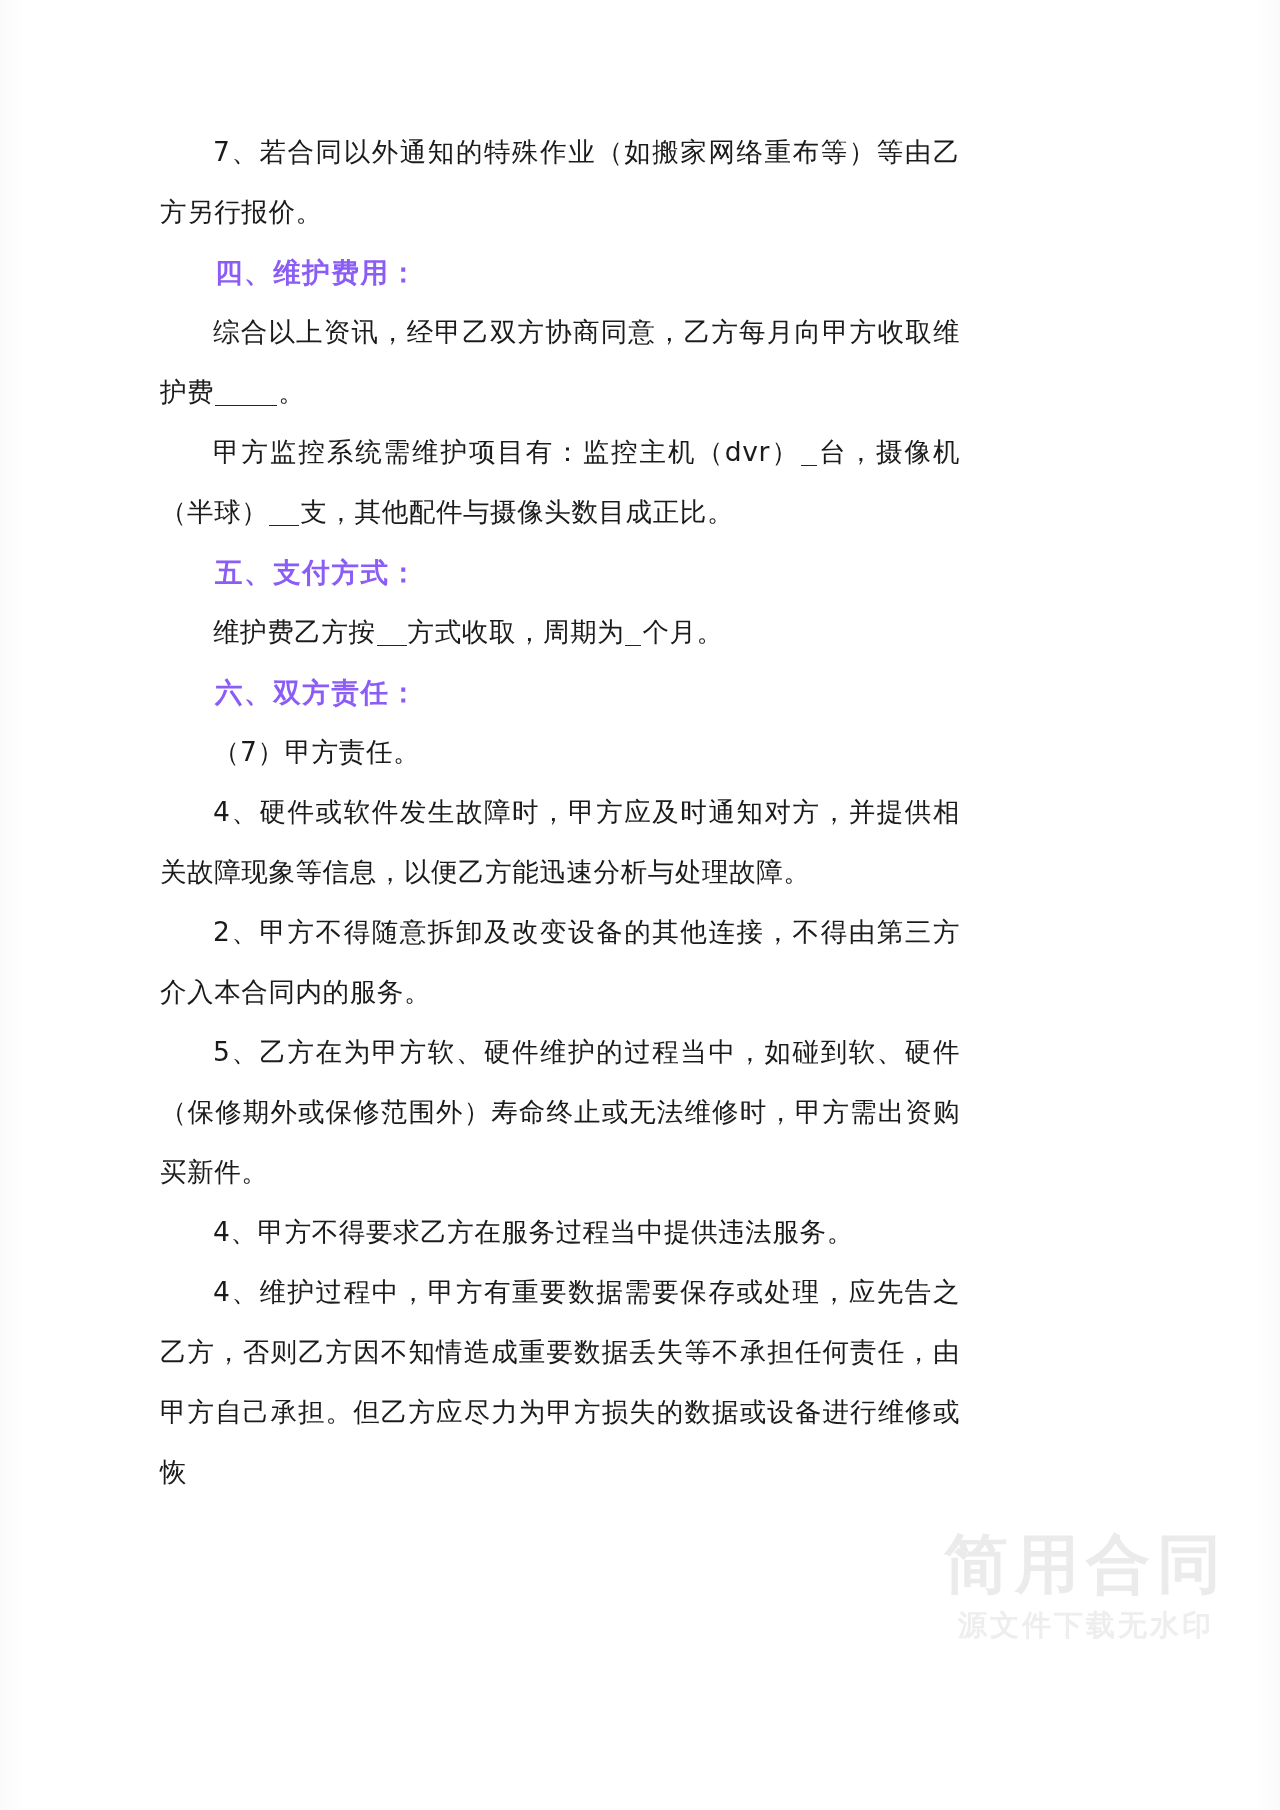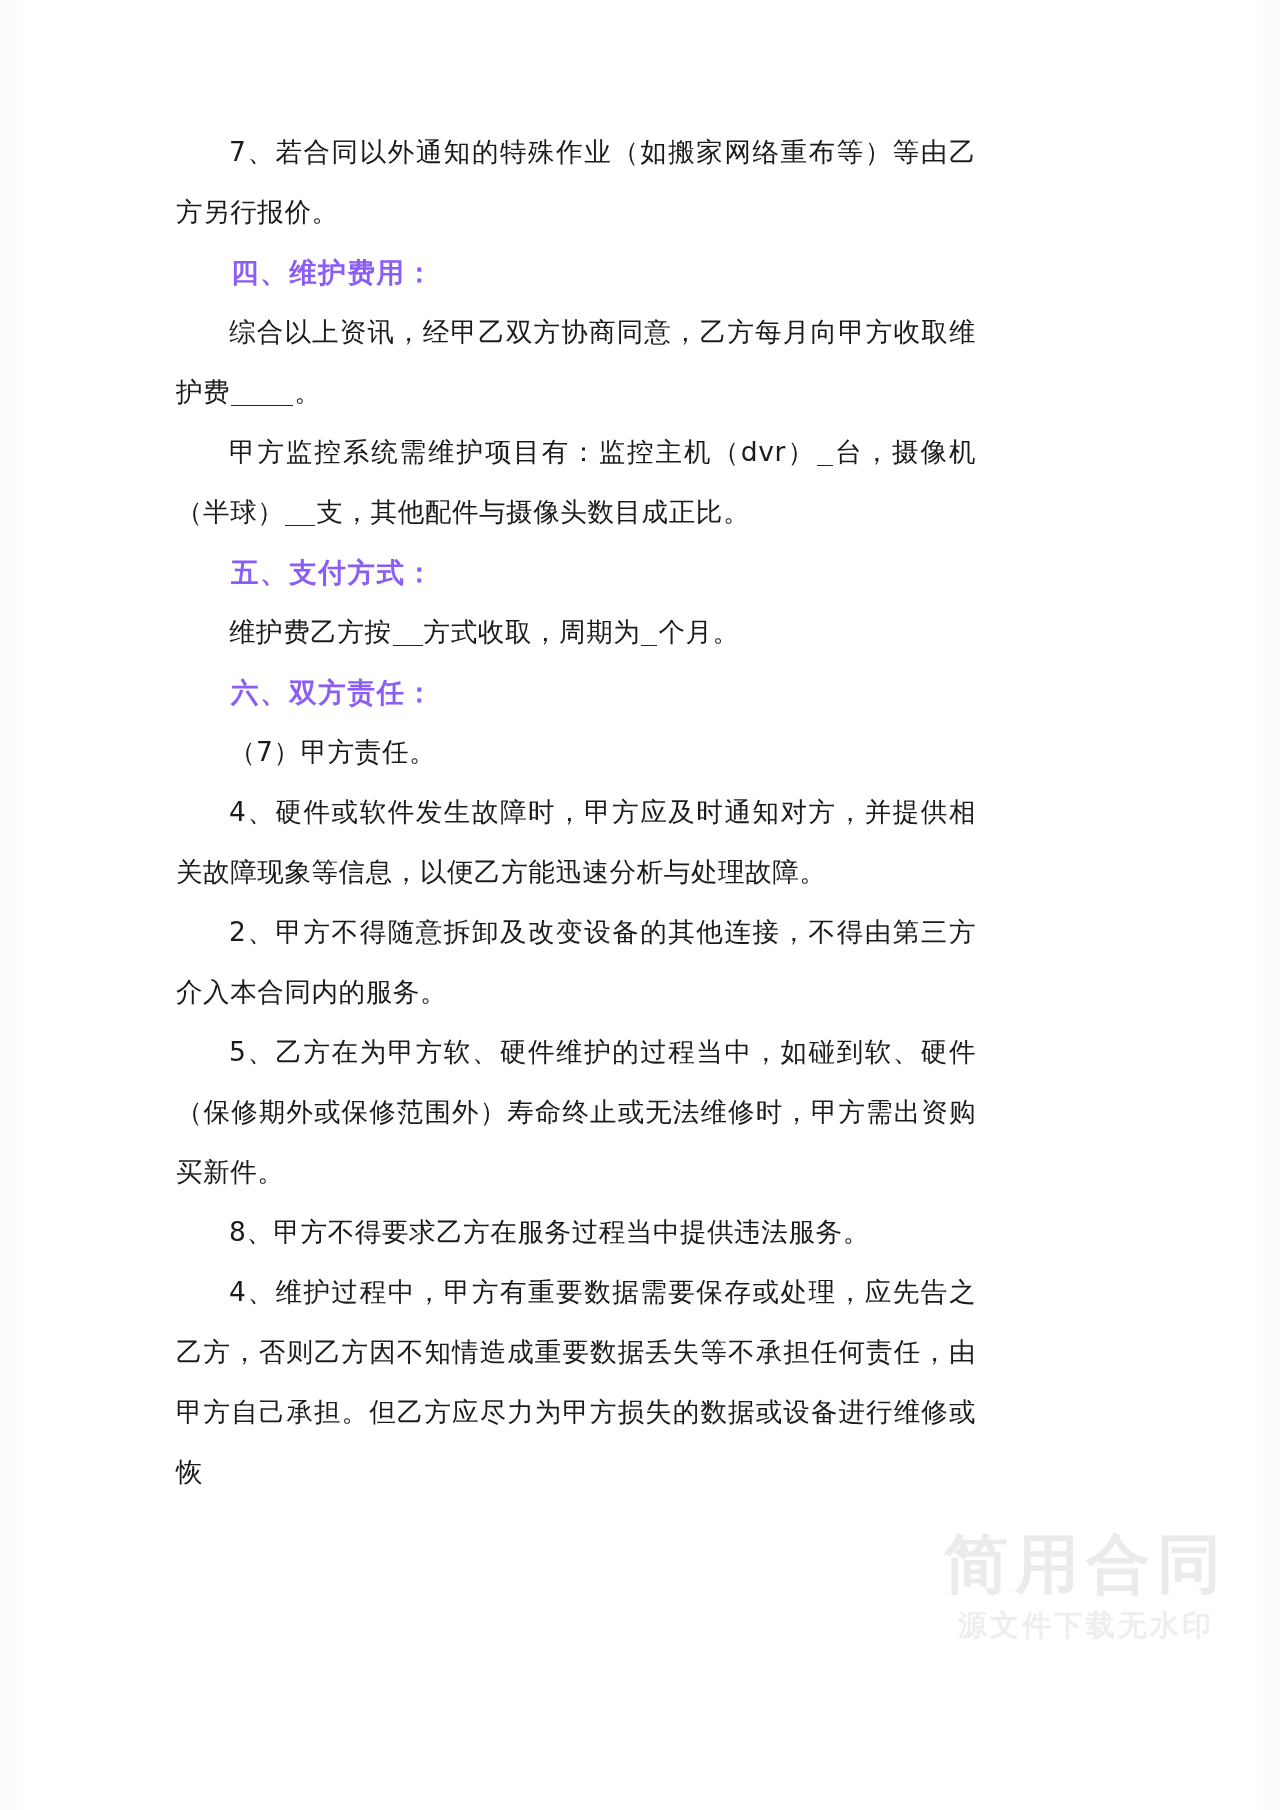--- a/index.html
+++ b/index.html
@@ -25,21 +25,21 @@
     position: absolute;
     inset: 0;
     background:
       linear-gradient(to right, rgba(0,0,0,0.018) 0px, rgba(0,0,0,0) 26px),
       linear-gradient(to left, rgba(0,0,0,0.018) 0px, rgba(0,0,0,0) 26px);
     pointer-events: none;
     z-index: 0;
   }
   .doc-body {
     position: absolute;
-    left: 176px;
+    left: 160px;
     top: 122px;
     width: 800px;
     z-index: 2;
   }
   p.para {
     margin: 0 0 0 0;
     padding: 0;
     color: #1b1b1b;
     font-size: 26.5px;
     line-height: 60px;
@@ -129,21 +129,21 @@
     <p class="heading">六、双方责任：</p>
 
     <p class="para indent">（7）甲方责任。</p>
 
     <p class="para indent">4、硬件或软件发生故障时，甲方应及时通知对方，并提供相关故障现象等信息，以便乙方能迅速分析与处理故障。</p>
 
     <p class="para indent">2、甲方不得随意拆卸及改变设备的其他连接，不得由第三方介入本合同内的服务。</p>
 
     <p class="para indent">5、乙方在为甲方软、硬件维护的过程当中，如碰到软、硬件（保修期外或保修范围外）寿命终止或无法维修时，甲方需出资购买新件。</p>
 
-    <p class="para indent">8、甲方不得要求乙方在服务过程当中提供违法服务。</p>
+    <p class="para indent">4、甲方不得要求乙方在服务过程当中提供违法服务。</p>
 
     <p class="para indent">4、维护过程中，甲方有重要数据需要保存或处理，应先告之乙方，否则乙方因不知情造成重要数据丢失等不承担任何责任，由甲方自己承担。但乙方应尽力为甲方损失的数据或设备进行维修或恢</p>
 
   </div>
 
   <div class="watermark">
     <div class="wm-main">简用合同</div>
     <div class="wm-sub">源文件下载无水印</div>
   </div>
 

